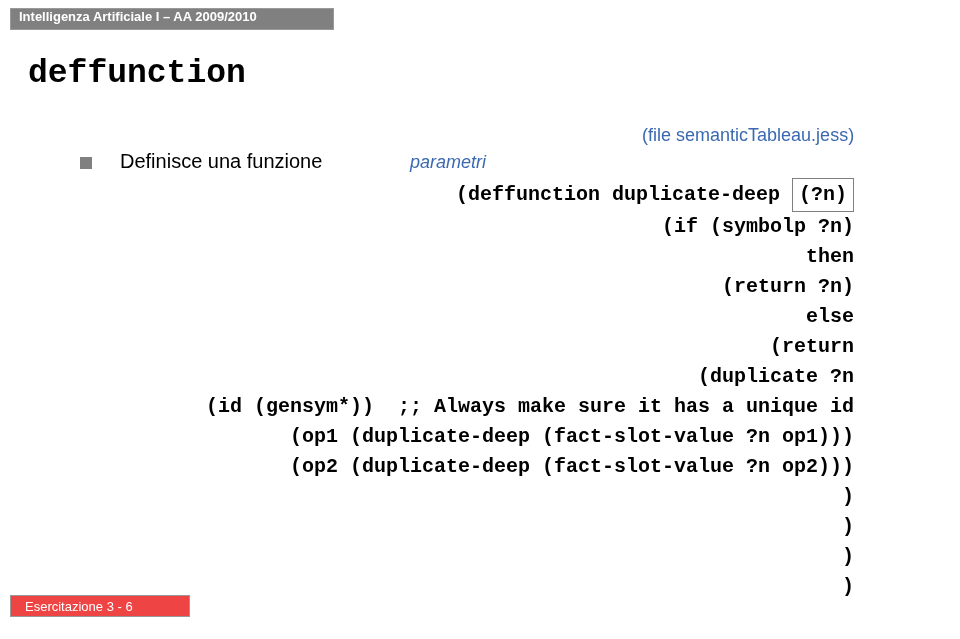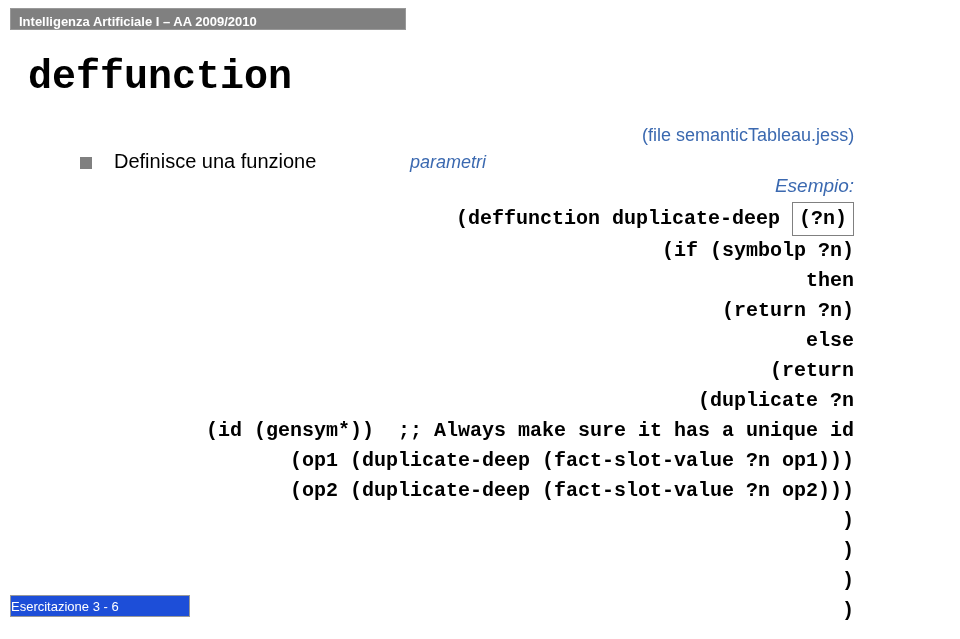--- a/index.html
+++ b/index.html
@@ -8,60 +8,60 @@
     height: 639px;
     background: #ffffff;
     font-family: Verdana, Geneva, sans-serif;
     position: relative;
     overflow: hidden;
   }
   .header-bar {
     position: absolute;
     top: 8px;
     left: 10px;
-    width: 396px;
+    width: 324px;
     height: 22px;
     background: #808080;
     border: 1px solid #999;
     display: flex;
-    align-items: flex-end;
+    align-items: flex-start;
     padding-left: 8px;
   }
   .header-text {
     color: #ffffff;
     font-size: 13px;
     font-weight: bold;
   }
   .title {
     position: absolute;
     top: 55px;
     left: 28px;
     font-family: "Courier New", Courier, monospace;
     font-weight: bold;
-    font-size: 40px;
+    font-size: 33px;
     color: #000;
   }
   .content {
     position: absolute;
     top: 125px;
     left: 110px;
     text-align: right;
   }
   .file-line {
     color: #3b69b0;
     font-size: 18px;
     margin-bottom: 4px;
   }
   .bullet-line {
     font-size: 20px;
     color: #000;
     margin-left: -30px;
     display: flex;
     align-items: flex-start;
-    gap: 16px;
+    gap: 22px;
     margin-top: 2px;
   }
   .bullet {
     width: 12px;
     height: 12px;
     background: #808080;
     margin-top: 7px;
     flex-shrink: 0;
     margin-right: 6px;
   }
@@ -95,25 +95,25 @@
     color: #3b69b0;
     font-size: 18px;
     font-style: italic;
   }
   .footer-bar {
     position: absolute;
     bottom: 22px;
     left: 10px;
     width: 180px;
     height: 22px;
-    background: #1d4ed8;
+    background: #ef4444;
     border: 1px solid #999;
     display: flex;
     align-items: center;
-    padding-left: 0;
+    padding-left: 14px;
   }
   .footer-text {
     color: #ffffff;
     font-size: 13px;
   }
 </style>
 </head>
 <body>
 
 <div class="header-bar">
@@ -121,21 +121,20 @@
 </div>
 
 <div class="title">deffunction</div>
 
 <div class="content">
   <div class="file-line">(file semanticTableau.jess)</div>
   <div class="bullet-line">
     <span class="bullet"></span>
     <span>Definisce una funzione</span>
   </div>
-  <div class="esempio">Esempio:</div>
   <div class="code"><span>(deffunction duplicate-deep </span><span class="param-box">(?n)</span>
 <span>  (if (symbolp ?n)</span>
 <span>    then</span>
 <span>    (return ?n)</span>
 <span>    else</span>
 <span>    (return</span>
 <span>      (duplicate ?n</span>
 <span>        (id (gensym*))  ;; Always make sure it has a unique id</span>
 <span>        (op1 (duplicate-deep (fact-slot-value ?n op1)))</span>
 <span>        (op2 (duplicate-deep (fact-slot-value ?n op2)))</span>

